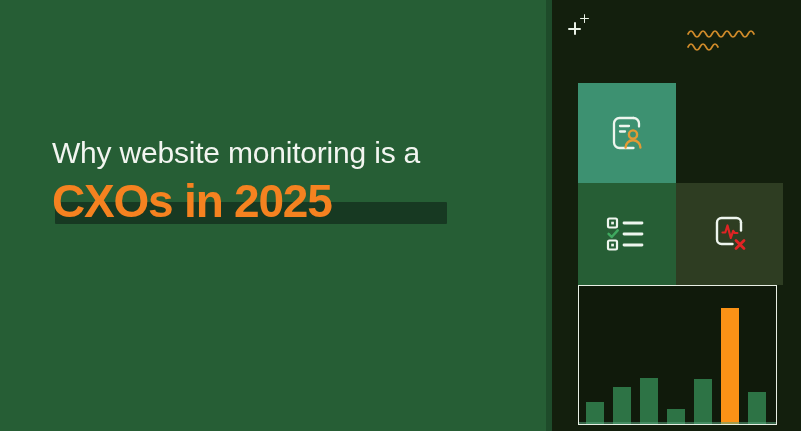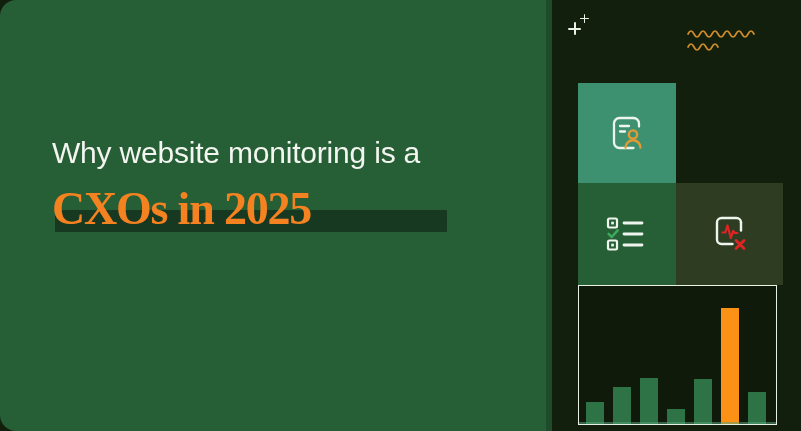--- a/index.html
+++ b/index.html
@@ -3,21 +3,21 @@
 <meta charset="utf-8">
 <title>Why website monitoring is a strategic imperative for CXOs in 2025</title>
 <style>
   html,body{margin:0;padding:0;}
   body{
     width:801px;height:431px;overflow:hidden;
     background:#131f0d;
     font-family:"Liberation Sans","DejaVu Sans",sans-serif;
     -webkit-font-smoothing:antialiased;
   }
-  .banner{position:relative;width:801px;height:431px;overflow:hidden;background:#131f0d;border-radius:16px;}
+  .banner{position:relative;width:801px;height:431px;overflow:hidden;background:#131f0d;}
 
   
   .left-panel{
     position:absolute;left:0;top:0;width:546px;height:431px;
     background:#265e35;
   }
   .panel-edge{
     position:absolute;left:546px;top:0;width:6px;height:431px;
     background:#1e4b2a;
   }
@@ -29,21 +29,21 @@
   .hl-line{
     display:block;
     color:#f2f5f0;
     font-size:30px;
     line-height:45px;
     font-weight:400;
     letter-spacing:-0.2px;
     white-space:nowrap;
   }
   .hl-accent-wrap{
-    position:relative;display:block;margin-top:8px;height:52px;font-family:Liberation Serif, serif;
+    position:relative;display:block;height:52px;
   }
   .hl-shadow{
     position:absolute;left:3px;top:27px;
     width:392px;height:22px;
     background:#15331e;
     opacity:.85;
     border-radius:1px;
   }
   .hl-accent{
     position:absolute;left:0;top:0;

